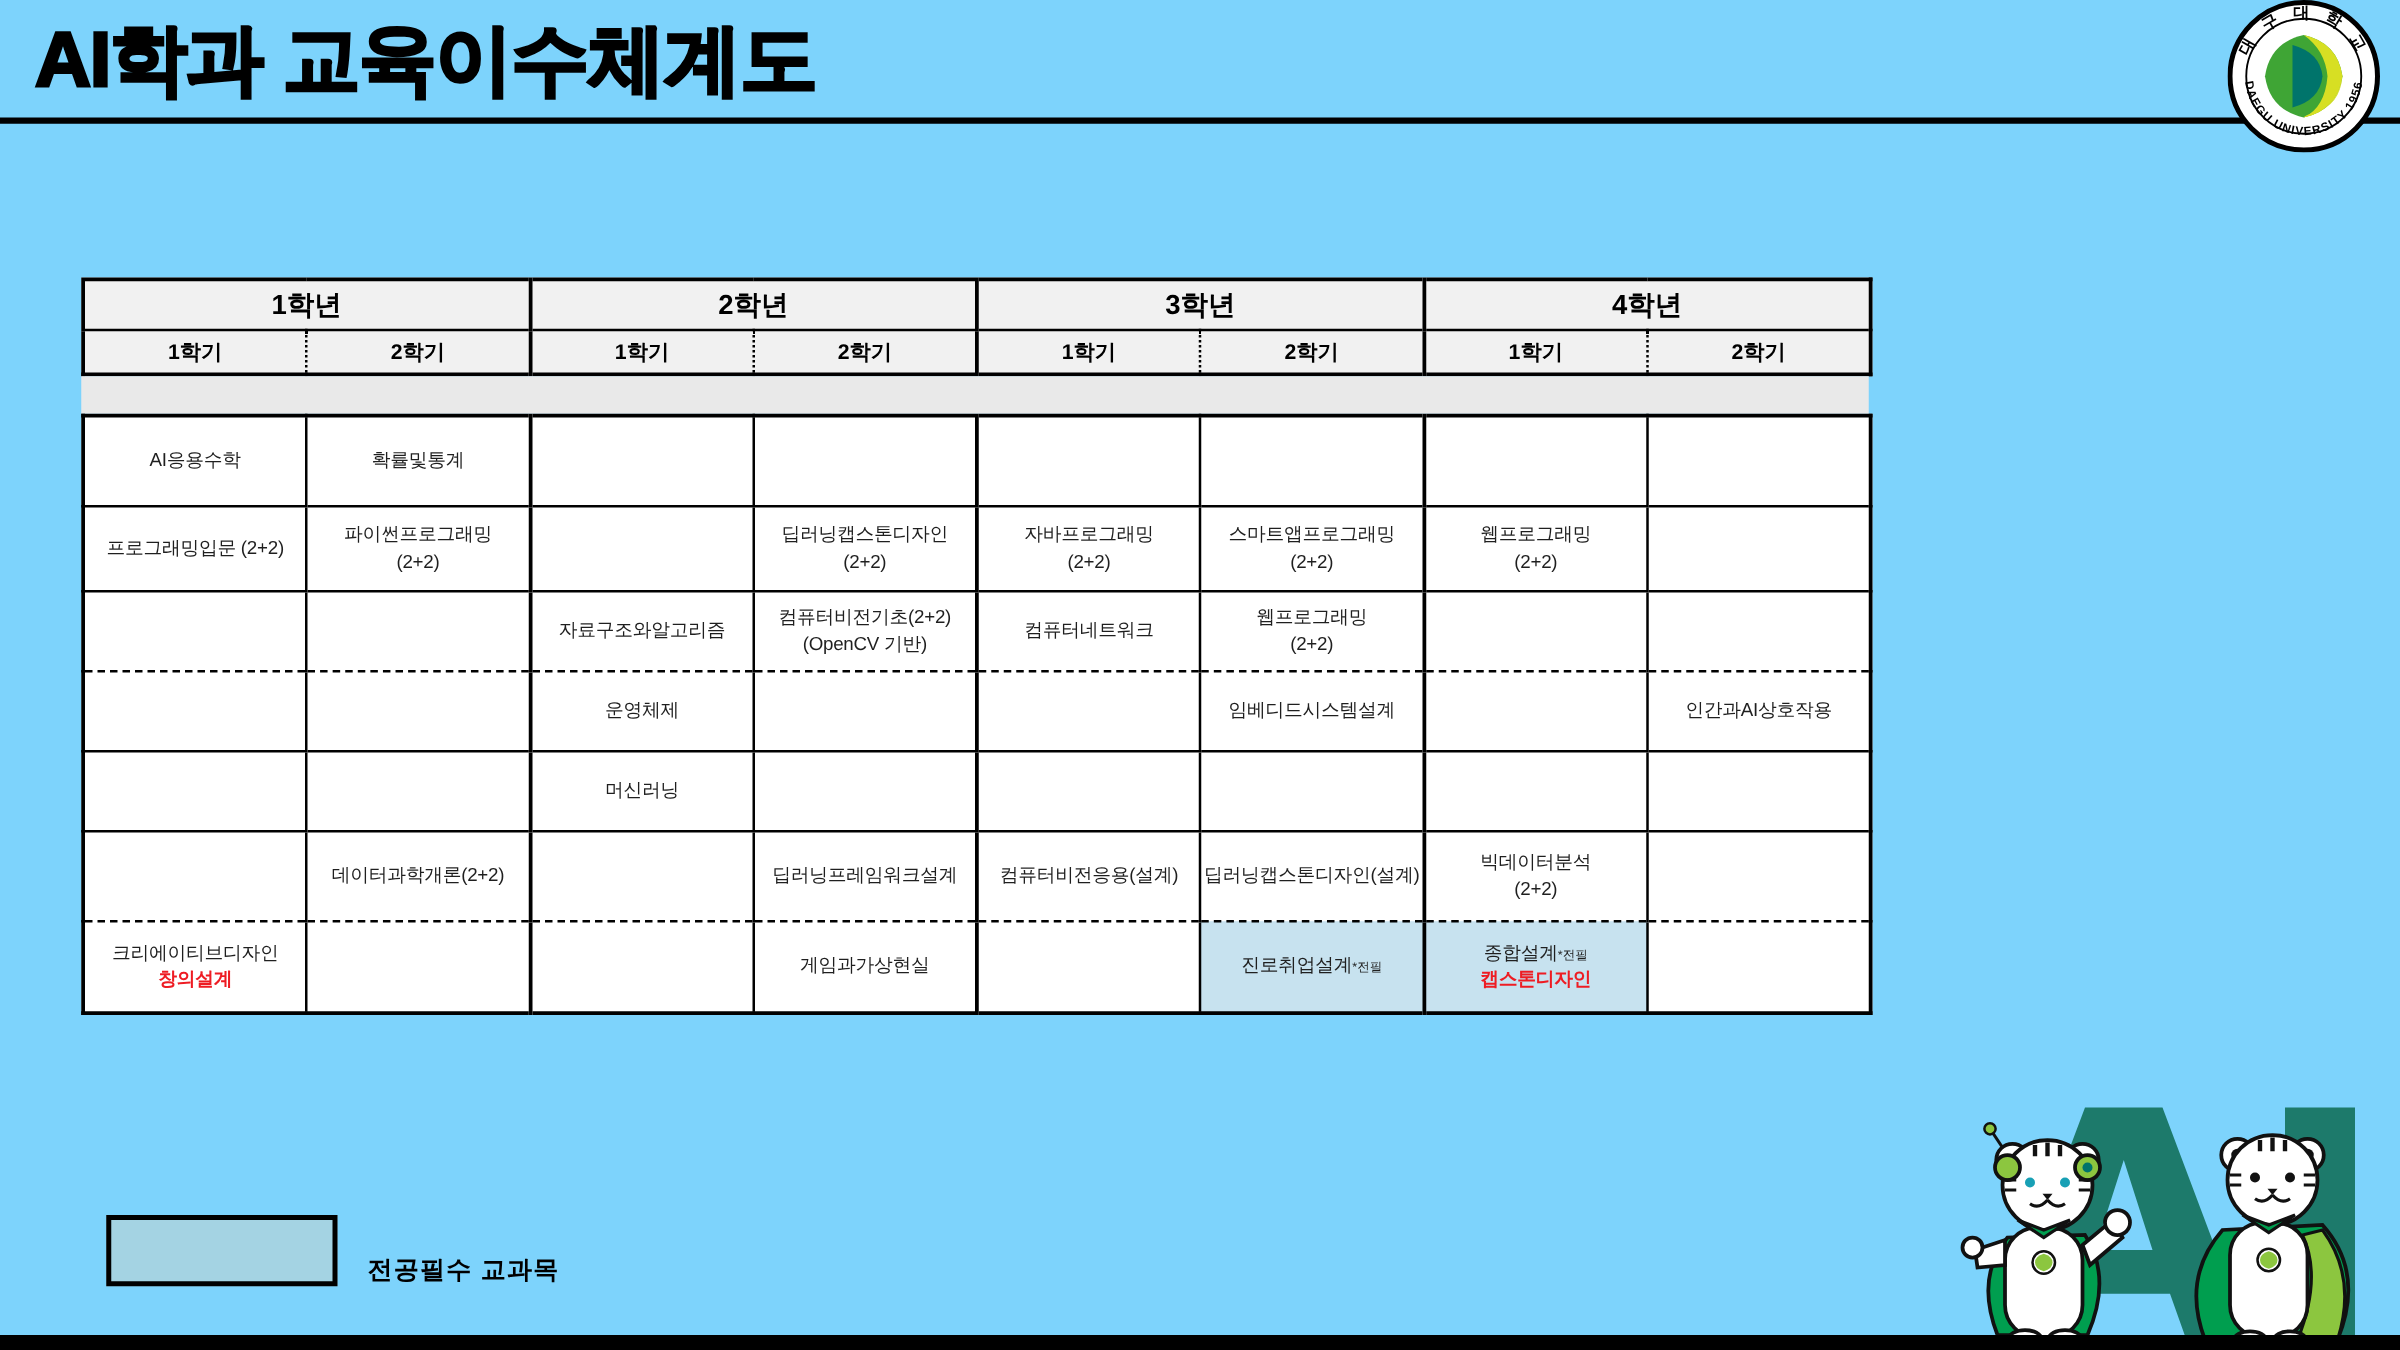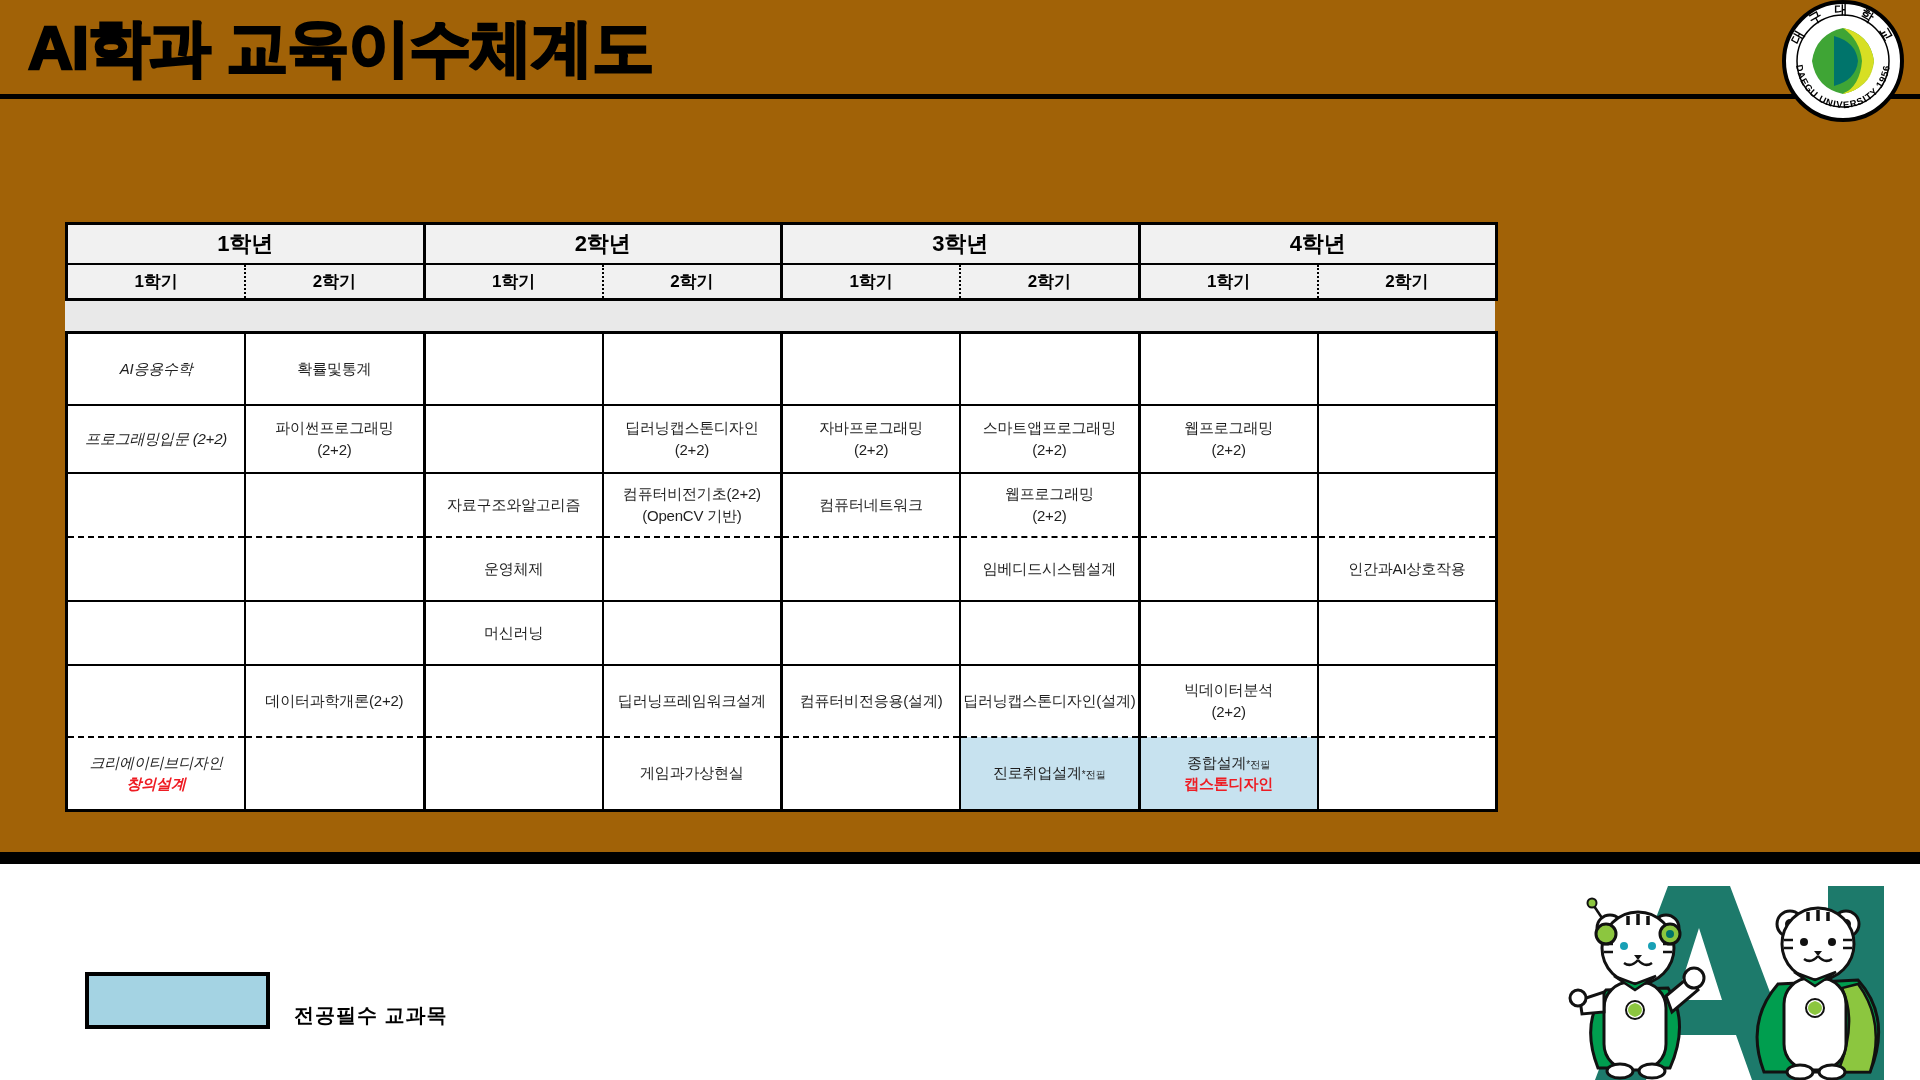--- a/index.html
+++ b/index.html
@@ -1,18 +1,18 @@
 <!DOCTYPE html>
 <html style="--hl: #c7e2ef; --swatch: #a4d3e3; --red: #ee1c23;"><head>
 <meta charset="utf-8">
 <style>
   * { margin:0; padding:0; box-sizing:border-box; }
   html,body { width:1920px; height:1080px; background:#ffffff; overflow:hidden;
               font-family:"Liberation Sans", sans-serif; }
-  .page { position:relative; width:1920px; height:864px; background:#a16207; }
+  .page { position:relative; width:1920px; height:1080px; background:#7dd3fc; }
 
   
   .page-title {
     position:absolute; left:28px; top:6px;
     font-size:62px; font-weight:900; color:#000;
     letter-spacing:-1px;
     -webkit-text-stroke:2.5px #000;
   }
   .title-rule { position:absolute; left:0; top:94px; width:1920px; height:5px; background:#000; z-index:1; }
 
@@ -32,21 +32,21 @@
   .hdr th:first-child { border-left:none; }
 
   .band { width:1430px; height:30px; background:#e9e9e9; }
 
   .bodytab { border:3px solid #000; background:#fff; }
   .bodytab td {
     text-align:center; vertical-align:middle; color:#1f1f1f;
     font-size:15px; line-height:1.45; letter-spacing:-0.2px;
     border-left:2px solid #000;
   }
-  .bodytab td:first-child { border-left:none;font-style:italic; }
+  .bodytab td:first-child { border-left:none; }
   .bodytab td.year-start { border-left:3px solid #000; }
   .bodytab tr.solid  td { border-bottom:2px solid #000; }
   .bodytab tr.dashed td { border-bottom:2px dashed #000; }
   .bodytab tr.none   td { border-bottom:none; }
   .bodytab td.hl { background:var(--hl,#c7e2ef); }
   .line { white-space:nowrap; }
   .line.red { color:var(--red,#ee1c23); font-weight:bold; }
   .tag { font-size:10px; letter-spacing:0; }
 
   

